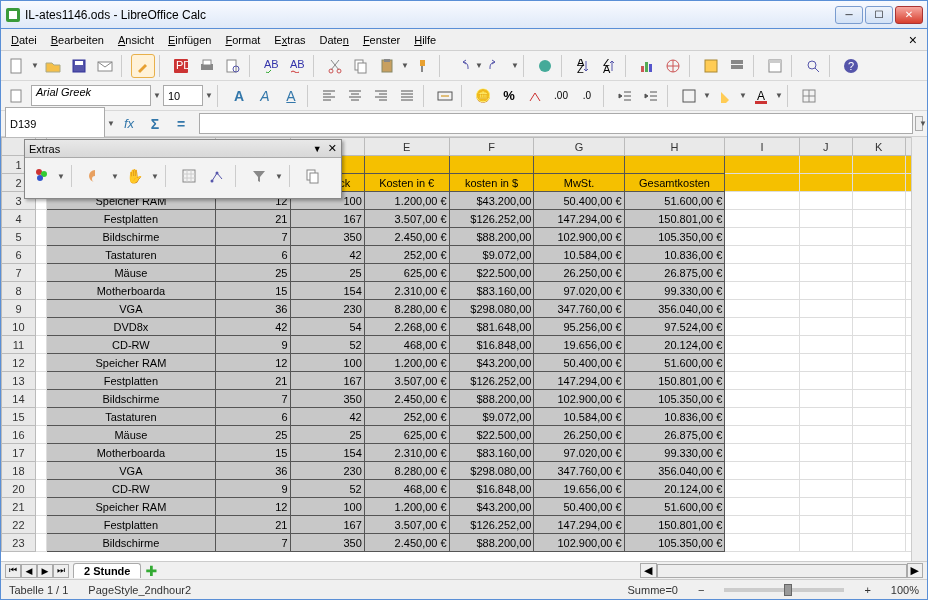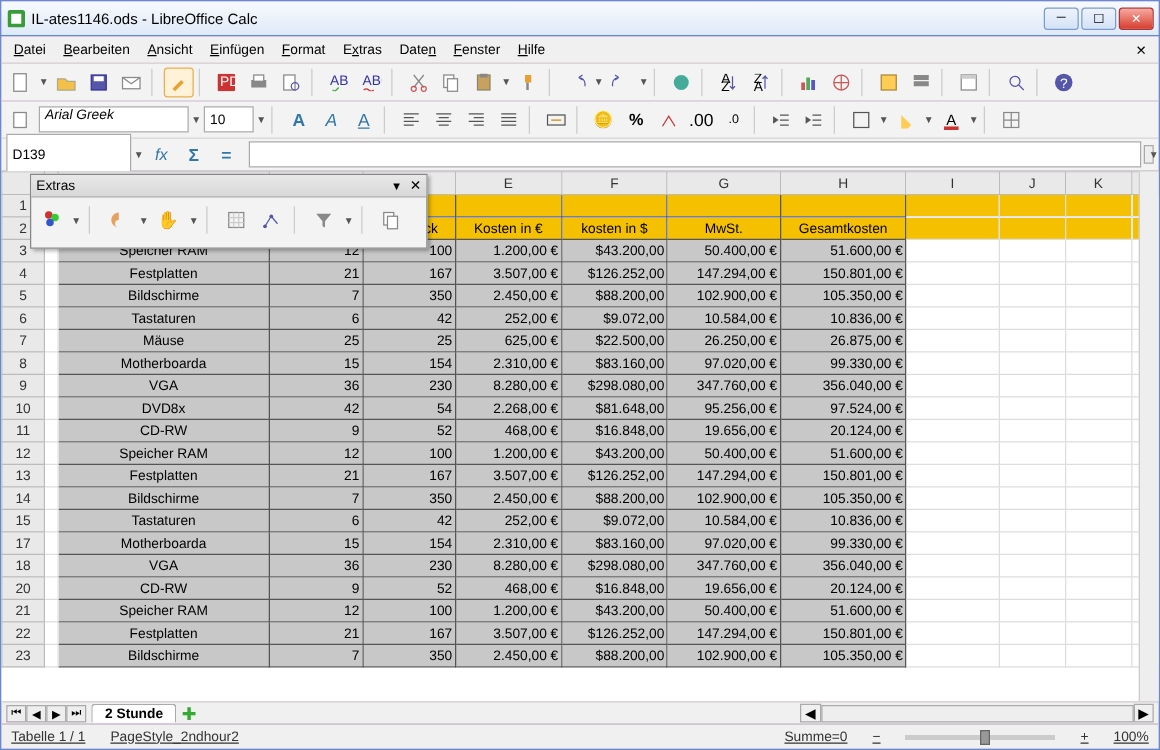--- a/index.html
+++ b/index.html
@@ -26,21 +26,21 @@
 .formula-line { flex: 1; height: 21px; border: 1px solid #aaa; background:#fff; margin-left:4px; }
 .sheet-area { flex: 1; position: relative; overflow: hidden; background:#fff; }
 table.sheet { border-collapse: collapse; width: 100%; table-layout: fixed; }
 .colhead th, .rowhead { background: #e9e9e9; border: 1px solid #bbb; color:#333; font-weight: normal; text-align:center; height:18px; }
 .rowhead { width: 32px; }
 td.cell { border: 1px solid #555; background: #c8c8c8; height: 16px; padding: 0 2px; white-space: nowrap; overflow:hidden; }
 tr.yellow td.cell { background: #f5c000; text-align:center; }
 td.col-b { text-align:center; }
 td.col-c,td.col-d,td.col-e,td.col-f,td.col-g,td.col-h { text-align:right; }
 td.empty { background:#fff; border:1px solid #ddd; }
-.statusbar { height: 20px; background: #f0f0f0; display:flex; align-items:center; padding:0 8px; gap:20px; border-top:1px solid #ccc; font-size:11px; color:#333;text-decoration:underline; }
+.statusbar { height: 20px; background: #f0f0f0; display:flex; align-items:center; padding:0 8px; gap:20px; border-top:1px solid #ccc; font-size:11px; color:#333; }
 .statusbar .spacer { flex:1; }
 .zoomslider { width:120px; height:4px; background:#ccc; position:relative; }
 .zoomslider .knob { position:absolute; left:50%; top:-4px; width:8px; height:12px; background:#999; border:1px solid #666; }
 .tabsrow { height: 18px; background:#f0f0f0; display:flex; align-items:center; padding:0 4px; border-top:1px solid #ccc; }
 .tabnav { display:flex; gap:0; }
 .tabnav span { width:16px; height:14px; border:1px solid #aaa; display:flex;align-items:center;justify-content:center; font-size:9px; background:#eee; }
 .sheettab { background:#fff; border:1px solid #aaa; border-bottom:none; padding:1px 10px; margin-left:4px; font-weight:bold; border-radius:3px 3px 0 0; }
 .floater { position:absolute; left:24px; top:139px; width:318px; height:60px; background:#f3f3f3; border:1px solid #888; box-shadow:2px 2px 3px rgba(0,0,0,.3); z-index:50; }
 .floater .ftitle { height:18px; background:linear-gradient(#e8e8e8,#d8d8d8); display:flex;align-items:center; padding:0 4px; border-bottom:1px solid #aaa; }
 .floater .ftitle span.t { flex:1; }
@@ -312,21 +312,21 @@
       </div>
     <div class="tbtn">
         <b style="font-size:13px">%</b>
       </div>
     <div class="tbtn">
         <svg width="14" height="14">
           <path d="M2 12l5-8 5 8" stroke="#c33" fill="none"></path>
         </svg>
       </div>
     <div class="tbtn">
-        <span style="font-size:14px">.00</span>
+        <span style="font-size:10px">.00</span>
       </div>
     <div class="tbtn">
         <span style="font-size:10px">.0</span>
       </div>
     <div class="sep"></div>
     <div class="tbtn">
         <svg width="14" height="14">
           <path d="M6 3h7M6 7h7M6 11h7M4 7l-3-2v4z" stroke="#555" fill="#555"></path>
         </svg>
       </div>
@@ -634,20 +634,35 @@
             <td class="cell col-e">252,00 €</td>
             <td class="cell col-f">$9.072,00</td>
             <td class="cell col-g">10.584,00 €</td>
             <td class="cell col-h">10.836,00 €</td>
             <td class="cell empty"></td>
             <td class="cell empty"></td>
             <td class="cell empty"></td>
             <td class="cell empty"></td>
           </tr>
           <tr>
+            <td class="rowhead">16</td>
+            <td class="cell empty"></td>
+            <td class="cell col-b">Mäuse</td>
+            <td class="cell col-c">25</td>
+            <td class="cell col-d">25</td>
+            <td class="cell col-e">625,00 €</td>
+            <td class="cell col-f">$22.500,00</td>
+            <td class="cell col-g">26.250,00 €</td>
+            <td class="cell col-h">26.875,00 €</td>
+            <td class="cell empty"></td>
+            <td class="cell empty"></td>
+            <td class="cell empty"></td>
+            <td class="cell empty"></td>
+          </tr>
+          <tr>
             <td class="rowhead">17</td>
             <td class="cell empty"></td>
             <td class="cell col-b">Motherboarda</td>
             <td class="cell col-c">15</td>
             <td class="cell col-d">154</td>
             <td class="cell col-e">2.310,00 €</td>
             <td class="cell col-f">$83.160,00</td>
             <td class="cell col-g">97.020,00 €</td>
             <td class="cell col-h">99.330,00 €</td>
             <td class="cell empty"></td>

